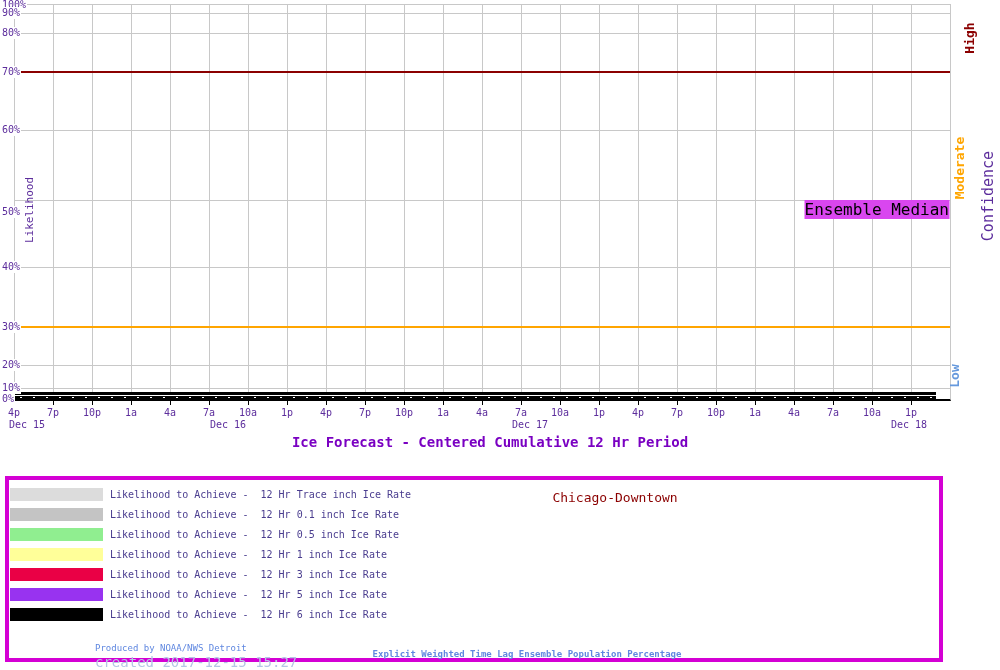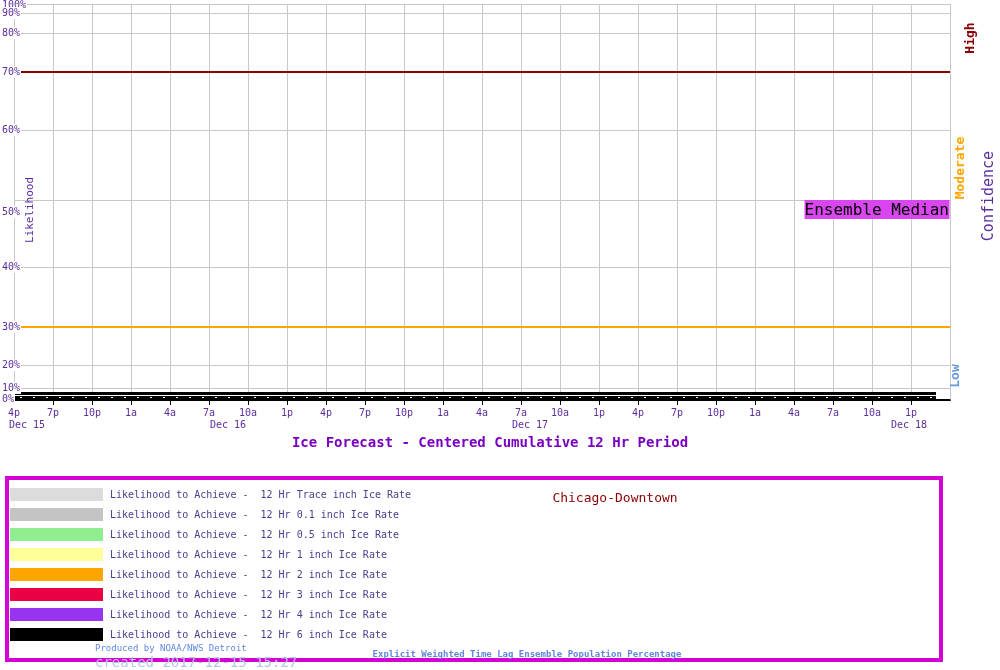--- a/index.html
+++ b/index.html
@@ -140,30 +140,26 @@
       </div>
       <div class="legend-row">
         <div class="legend-swatch" style="background: rgb(144, 238, 144);"></div>
         <span class="legend-label">Likelihood to Achieve -  12 Hr 0.5 inch Ice Rate</span>
       </div>
       <div class="legend-row">
         <div class="legend-swatch" style="background: rgb(255, 255, 153);"></div>
         <span class="legend-label">Likelihood to Achieve -  12 Hr 1 inch Ice Rate</span>
       </div>
       <div class="legend-row">
-        <div class="legend-swatch" style="background: rgb(255, 165, 0);"></div>
-        <span class="legend-label">Likelihood to Achieve -  12 Hr 2 inch Ice Rate</span>
-      </div>
-      <div class="legend-row">
         <div class="legend-swatch" style="background: rgb(234, 0, 69);"></div>
         <span class="legend-label">Likelihood to Achieve -  12 Hr 3 inch Ice Rate</span>
       </div>
       <div class="legend-row">
         <div class="legend-swatch" style="background: rgb(152, 51, 240);"></div>
-        <span class="legend-label">Likelihood to Achieve -  12 Hr 4 inch Ice Rate</span>
+        <span class="legend-label">Likelihood to Achieve -  12 Hr 5 inch Ice Rate</span>
       </div>
       <div class="legend-row">
         <div class="legend-swatch" style="background: rgb(0, 0, 0);"></div>
         <span class="legend-label">Likelihood to Achieve -  12 Hr 6 inch Ice Rate</span>
       </div>
     </div>
 </div>
 
 <div id="location-label">Chicago-Downtown</div>
 

